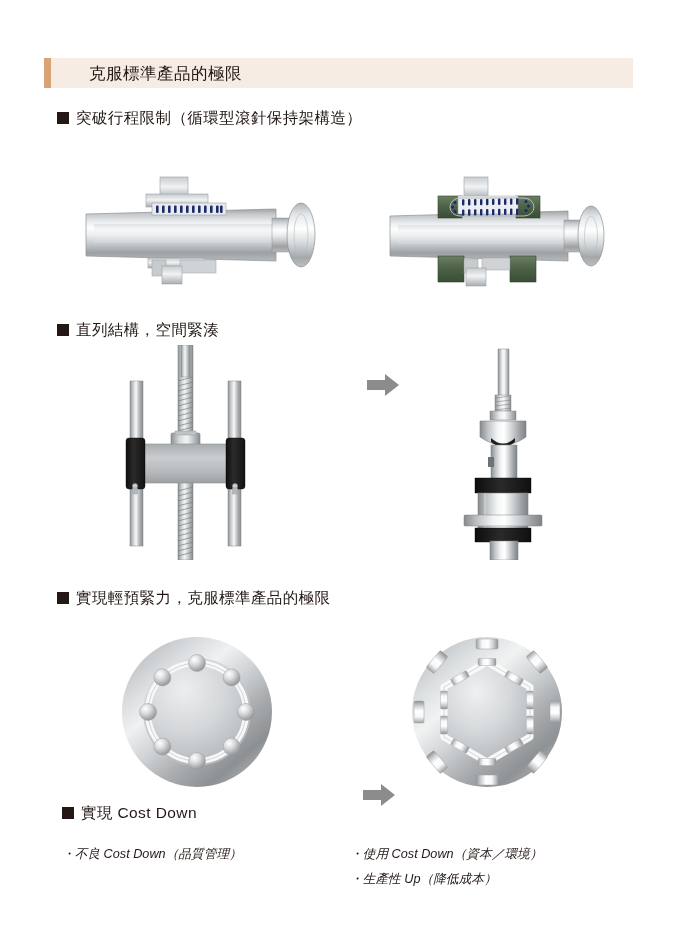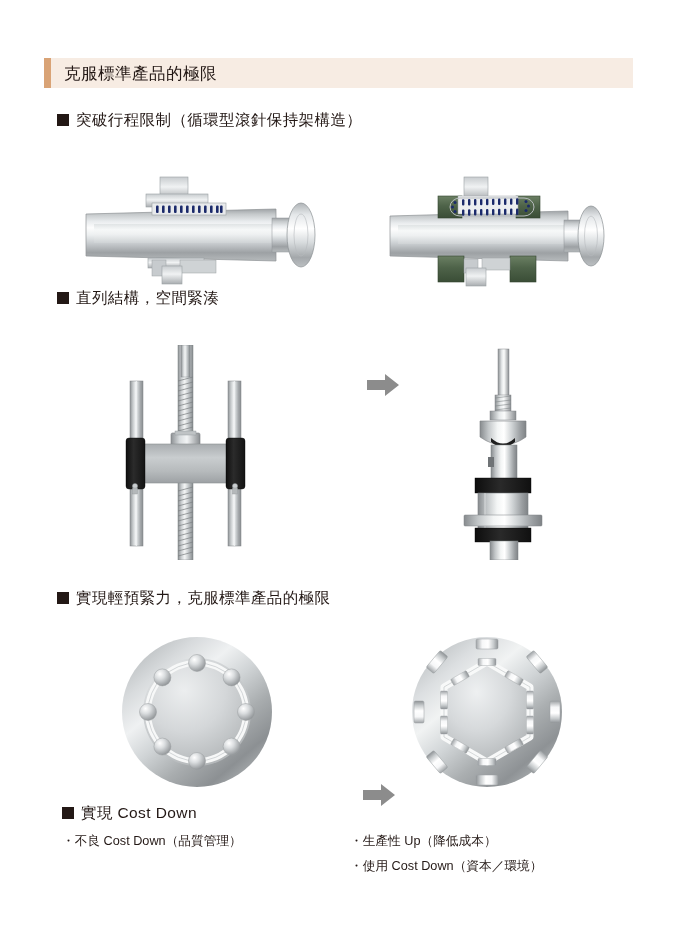--- a/index.html
+++ b/index.html
@@ -19,20 +19,21 @@
   
   .section-header {
     position: absolute;
     left: 44px;
     top: 58px;
     width: 589px;
     height: 30px;
     background: #f7ece3;
     display: flex;
     align-items: center;
+    gap: 25px;
   }
   .section-header .accent {
     width: 7px;
     height: 30px;
     background: #d9a376;
     flex: 0 0 auto;
   }
   .section-header .htitle {
     font-size: 16.5px;
     letter-spacing: 0.5px;
@@ -52,22 +53,22 @@
   }
   .sub-head .sq {
     display: inline-block;
     width: 12px;
     height: 12px;
     background: #231815;
     margin-right: 7px;
     vertical-align: -1px;
   }
 
-  #head1 { left: 57px; top: 112px; }
-  #head2 { left: 57px; top: 290px; }
+  #head1 { left: 57px; top: 112px; font-family: Liberation Mono, monospace; }
+  #head2 { left: 57px; top: 322px; }
   #head3 { left: 57px; top: 590px; }
 
   
   .figure-row {
     position: absolute;
   }
   #row1 { left: 44px; top: 160px; width: 592px; height: 130px; }
   #row2 { left: 44px; top: 345px; width: 592px; height: 220px; }
   #row3 { left: 44px; top: 630px; width: 592px; height: 170px; }
 
@@ -84,36 +85,37 @@
   #costdown {
     position: absolute;
     left: 62px;
     top: 805px;
     width: 560px;
   }
   #cd-title {
     font-size: 15.5px;
     letter-spacing: 0.4px;
     line-height: 1;
-    margin-bottom: 14px;
+    margin-bottom: 27px;
     white-space: nowrap;
   }
   #cd-title .sq {
     display: inline-block;
     width: 12px;
     height: 12px;
     background: #231815;
     margin-right: 7px;
     vertical-align: -1px;
   }
   .cd-cols {
     display: flex;
   }
   .cd-col {
     width: 280px;
+    font-style: italic;
   }
   .cd-col.right { padding-left: 16px; }
   .cd-item {
     font-size: 12.7px;
     line-height: 1;
     margin-bottom: 13px;
     white-space: nowrap;
     color: #231815;
   }
 </style>
@@ -565,17 +567,17 @@
 
 <div id="costdown">
   <div id="cd-title">
     <span class="sq"></span><span>實現  Cost Down</span>
   </div>
   <div class="cd-cols">
     <div class="cd-col left">
       <div class="cd-item">・不良  Cost Down（品質管理）</div>
     </div>
     <div class="cd-col right">
+      <div class="cd-item">・使用  Cost Down（資本／環境）</div>
       <div class="cd-item">・生產性  Up（降低成本）</div>
-      <div class="cd-item">・使用  Cost Down（資本／環境）</div>
     </div>
   </div>
 </div>
 
 </body></html>

